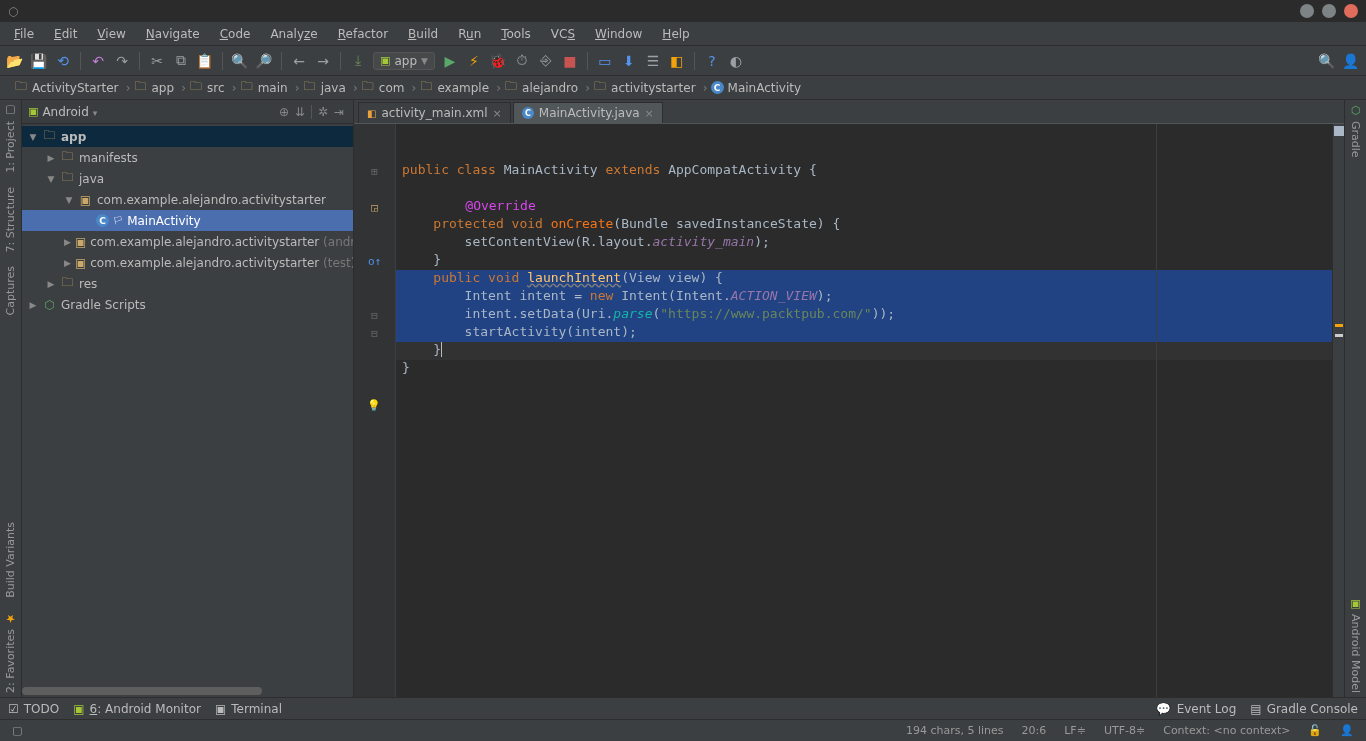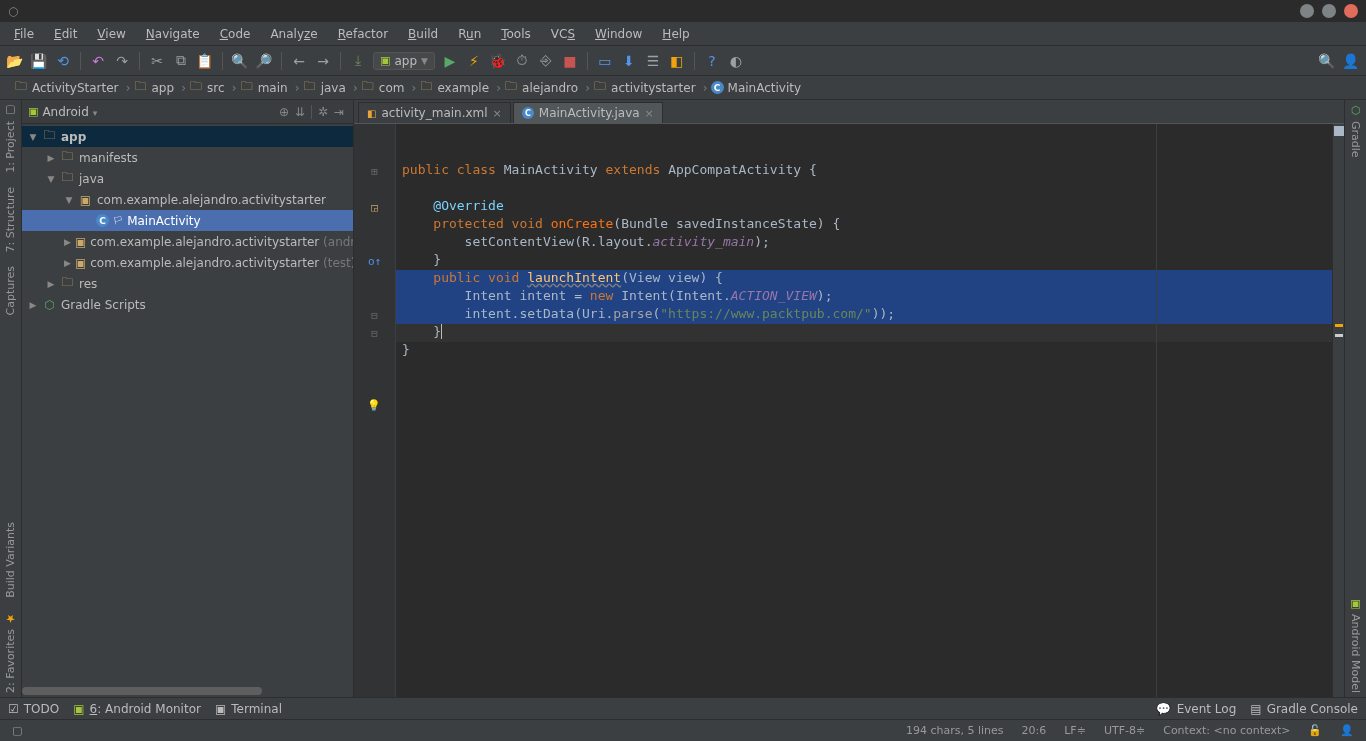--- a/index.html
+++ b/index.html
@@ -116,24 +116,24 @@
   width:42px; background:#313335; border-right:1px solid #3c3f41;
   display:flex; flex-direction:column; align-items:center; padding-top:2px;
 }
 .gutterline { height:18px; width:100%; display:flex; align-items:center; justify-content:center; font-size:11px; color:#666; }
 .codecol { flex:1; padding:2px 0; overflow:auto; }
 .codeline { height:18px; padding-left:6px; white-space:pre; color:#a9b7c6; }
 .codeline.selline { background:#214283; }
 .codeline.cursor { background:#323232; }
 .kw { color:#cc7832; }
 .str { color:#6a8759; }
-.ann { color:#7dd3fc; }
+.ann { color:#d946ef;margin-left:32px; }
 .com { color:#808080; }
 .ital { font-style:italic; color:#9876aa; }
-.italfn { color:#a3a3a3; }
+.italfn { font-style:italic; color:#14b8a6; }
 .wave { text-decoration: underline wavy #808080; }
 .rightstripe {
   width:12px; background:#3c3f41; border-left:1px solid #2d2d2d;
   position:relative;
 }
 .rightstripe .mark { position:absolute; left:2px; width:8px; height:3px; }
 .bulb { color:#f0a30a; }
 
 .bottombar {
   height:22px; background:#3c3f41; border-top:1px solid #2d2d2d;
@@ -392,20 +392,21 @@
         <div class="codeline"></div>
         <div class="codeline"><span class="kw">public class </span><span>MainActivity </span><span class="kw">extends </span><span>AppCompatActivity {</span></div>
         <div class="codeline"></div>
         <div class="codeline">    <span class="ann">@Override</span></div>
         <div class="codeline">    <span class="kw">protected void </span><span style="color:#f97316">onCreate</span><span>(Bundle savedInstanceState) {</span></div>
         <div class="codeline"><span>        setContentView(R.layout.</span><span class="ital">activity_main</span><span>);</span></div>
         <div class="codeline"><span>    }</span></div>
         <div class="codeline selline">    <span class="kw">public void </span><span class="wave" style="color:#ffc66d">launchIntent</span><span>(View view) {</span></div>
         <div class="codeline selline"><span>        Intent intent = </span><span class="kw">new </span><span>Intent(Intent.</span><span class="ital">ACTION_VIEW</span><span>);</span></div>
         <div class="codeline selline"><span>        intent.setData(Uri.</span><span class="italfn">parse</span><span>(</span><span class="str">"https://www.packtpub.com/"</span><span>));</span></div>
+        <div class="codeline selline"><span>        startActivity(intent);</span></div>
         <div class="codeline cursor"><span>    }</span><span style="border-left:1px solid #bbb;height:14px"></span></div>
         <div class="codeline"><span>}</span></div>
       </div>
       <div class="rightstripe">
         <div style="position:absolute;top:2px;left:1px;width:10px;height:10px;background:#a9b7c6"></div>
         <div class="mark" style="top:200px;background:#f0a30a"></div>
         <div class="mark" style="top:210px;background:#ccc"></div>
       </div>
       <div style="position:absolute;left:802px;top:0;bottom:0;width:1px;background:#3c3f41"></div>
     </div>

